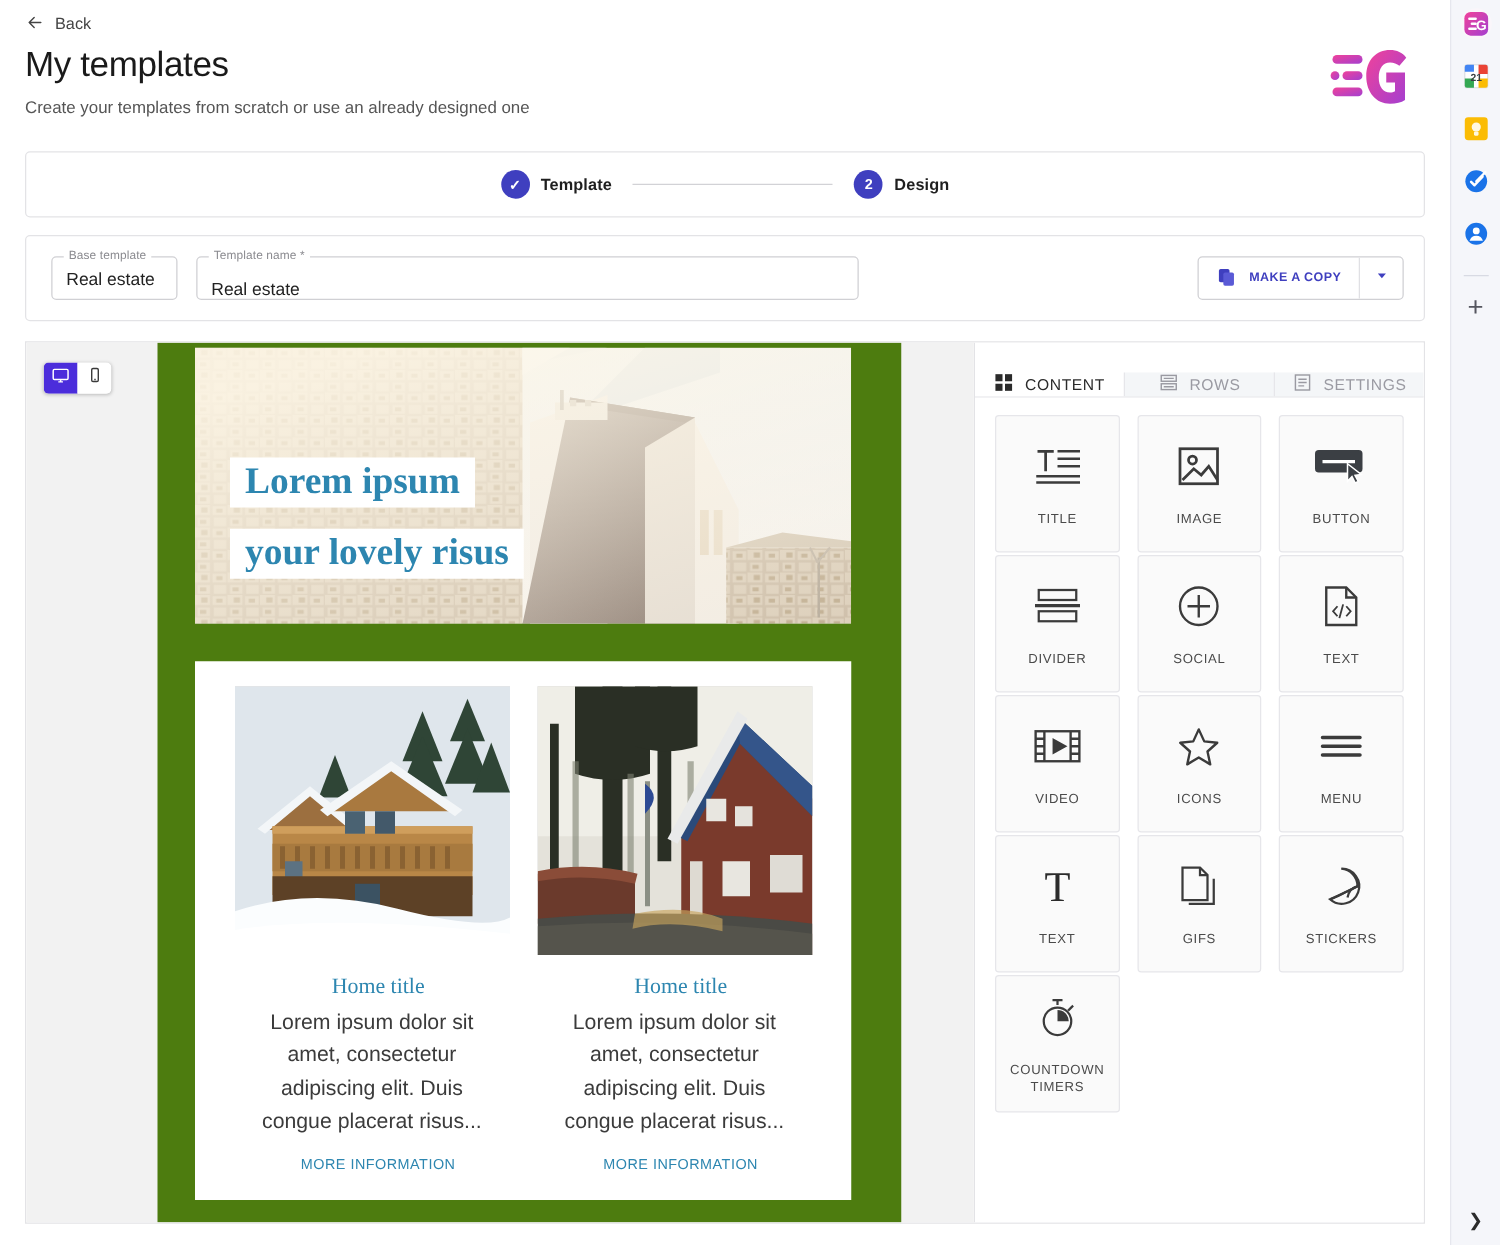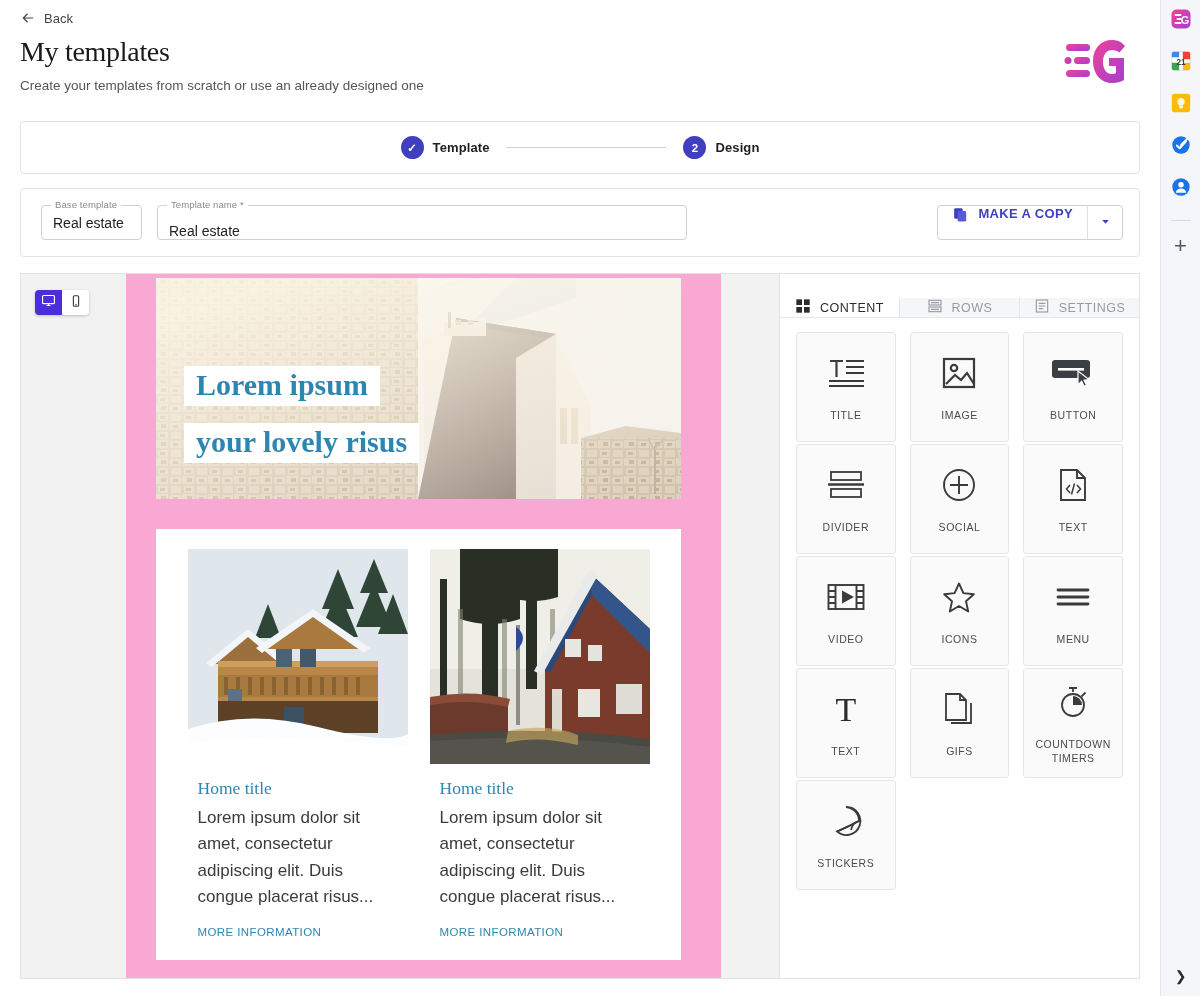--- a/index.html
+++ b/index.html
@@ -11,21 +11,21 @@
   }
   .app { position: relative; width: 1200px; height: 996px; display: flex; }
 
   
   .main { width: 1160px; height: 996px; position: relative; background: #fff; overflow: hidden; }
 
   
   .page-header { padding: 10px 20px 0 20px; }
   .back-row { display: flex; align-items: center; gap: 8px; color: #444; font-size: 13px; cursor: pointer; }
   .back-arrow { width: 16px; height: 16px; display: inline-block; }
-  .page-title { font-size: 28px; font-weight: 400; color: #1a1a1a; letter-spacing: -0.3px; margin-top: 10px; font-family: Liberation Serif, serif; }
+  .page-title { font-size: 28px; font-weight: 400; color: #1a1a1a; letter-spacing: -0.3px; margin-top: 10px; }
   .page-sub { font-size: 13.5px; color: #555; margin-top: 10px; }
 
   .brand-logo { position: absolute; top: 36px; right: 32px; width: 66px; height: 52px; }
 
   
   .card {
     border: 1px solid #e3e3e6; border-radius: 4px; background: #fff;
     margin: 0 20px;
   }
   .stepper-card { margin-top: 28px; height: 53px; display: flex; align-items: center; justify-content: center; }
@@ -54,42 +54,42 @@
     font-family: "Liberation Sans", sans-serif; width: 100%; background: transparent;
   }
   .field-base { width: 101px; margin-left: 4px; }
   .field-name { width: 530px; margin-left: 15px; align-items: flex-end; }
 
   .copy-group {
     margin-left: auto; display: flex; align-items: stretch; height: 35px;
     border: 1px solid #d0d0d4; border-radius: 4px; overflow: hidden; background: #fff;
   }
   .copy-main {
-    display: flex; gap: 9px; padding: 0 14px; cursor: pointer;
-    font-size: 13px; font-weight: 600; color: #3f3fbf; letter-spacing: .35px;
+    display: flex; align-items: center; gap: 9px; padding: 0 14px; cursor: pointer;
+    font-size: 10px; font-weight: 600; color: #3f3fbf; letter-spacing: .35px;
   }
   .copy-caret {
     width: 35px; border-left: 1px solid #e0e0e4; display: flex;
     align-items: center; justify-content: center; cursor: pointer;
   }
 
   
   .editor { margin: 16px 20px 0 20px; border: 1px solid #e3e3e6; border-top: 1px solid #e3e3e6;
             height: 706px; display: flex; background: #fff; overflow: hidden; }
 
   
   .canvas { flex: 1; background: #f2f2f2; position: relative; overflow: hidden; }
   .device-toggle {
     position: absolute; top: 16px; left: 14px; display: flex;
     border-radius: 4px; overflow: hidden; box-shadow: 0 1px 3px rgba(0,0,0,.22); z-index: 4;
   }
   .dev-btn { width: 27px; height: 25px; display: flex; align-items: center; justify-content: center; cursor: pointer; background: #fff; }
   .dev-btn.active { background: #4b2ddb; }
 
-  .email { position: absolute; left: 105px; top: 0; width: 595px; background: #f9a8d4; height: 100%; }
+  .email { position: absolute; left: 105px; top: 0; width: 595px; background: #4d7c0f; height: 100%; text-align: center; }
   .hero { position: relative; width: 525px; height: 221px; margin: 4px 0 0 30px; overflow: hidden; }
   .hero-photo { position: absolute; inset: 0; }
   .hero-txt {
     position: absolute; background: #fff; color: #2d86b0; font-family: "Liberation Serif", serif;
     font-weight: 700; font-size: 30px; padding: 2px 12px 4px 12px; white-space: nowrap;
   }
   .hero-txt.l1 { left: 28px; top: 88px; }
   .hero-txt.l2 { left: 28px; top: 145px; }
 
   .two-col { width: 525px; margin: 30px 0 0 30px; background: #fff; padding: 20px 0 22px 0;
@@ -580,38 +580,38 @@
                 <path d="M2 2h14l6 6v20H2z"></path>
                   <path d="M16 2v6h6"></path>
                 <path d="M7 31h20V11"></path>
               </svg>
             </span>
             <span class="tile-lbl">GIFS</span>
           </div>
 
           <div class="tile">
             <span class="tile-ico">
+              <svg viewBox="0 0 34 32" width="34" height="32" fill="none" stroke="#3b3b3b" stroke-width="1.8">
+                <path d="M17 2a14 14 0 1 1-9 24.4L22 20l8-4A14 14 0 0 0 17 2z"></path>
+                <path d="M8 26.4c4-1 9-4 14-6.4 5-2.4 8-4 8-4"></path>
+                <path d="M30 16c-4 1-7 4-8 9"></path>
+              </svg>
+            </span>
+            <span class="tile-lbl">STICKERS</span>
+          </div>
+
+          <div class="tile">
+            <span class="tile-ico">
               <svg viewBox="0 0 34 34" width="34" height="34" fill="none" stroke="#3b3b3b" stroke-width="1.8">
                 <circle cx="17" cy="20" r="11"></circle>
                 <path d="M17 20V11a9 9 0 0 1 9 9z" fill="#3b3b3b" stroke="none"></path>
                 <path d="M13 3h8M17 3v4M27 10l2.5-2.5M25.5 11.5l3-3"></path>
               </svg>
             </span>
             <span class="tile-lbl">COUNTDOWN TIMERS</span>
-          </div>
-
-          <div class="tile">
-            <span class="tile-ico">
-              <svg viewBox="0 0 34 32" width="34" height="32" fill="none" stroke="#3b3b3b" stroke-width="1.8">
-                <path d="M17 2a14 14 0 1 1-9 24.4L22 20l8-4A14 14 0 0 0 17 2z"></path>
-                <path d="M8 26.4c4-1 9-4 14-6.4 5-2.4 8-4 8-4"></path>
-                <path d="M30 16c-4 1-7 4-8 9"></path>
-              </svg>
-            </span>
-            <span class="tile-lbl">STICKERS</span>
           </div>
 
         </div>
       </div>
     </div>
   </div>
 
   <div class="rail">
     <div class="rail-ico" style="margin-top:2px;">
       <svg viewBox="0 0 26 26" width="26" height="26">

